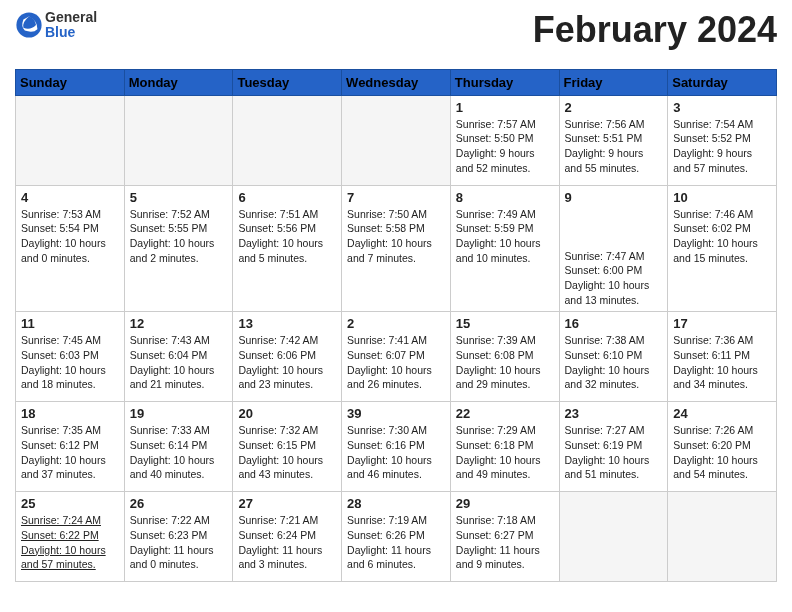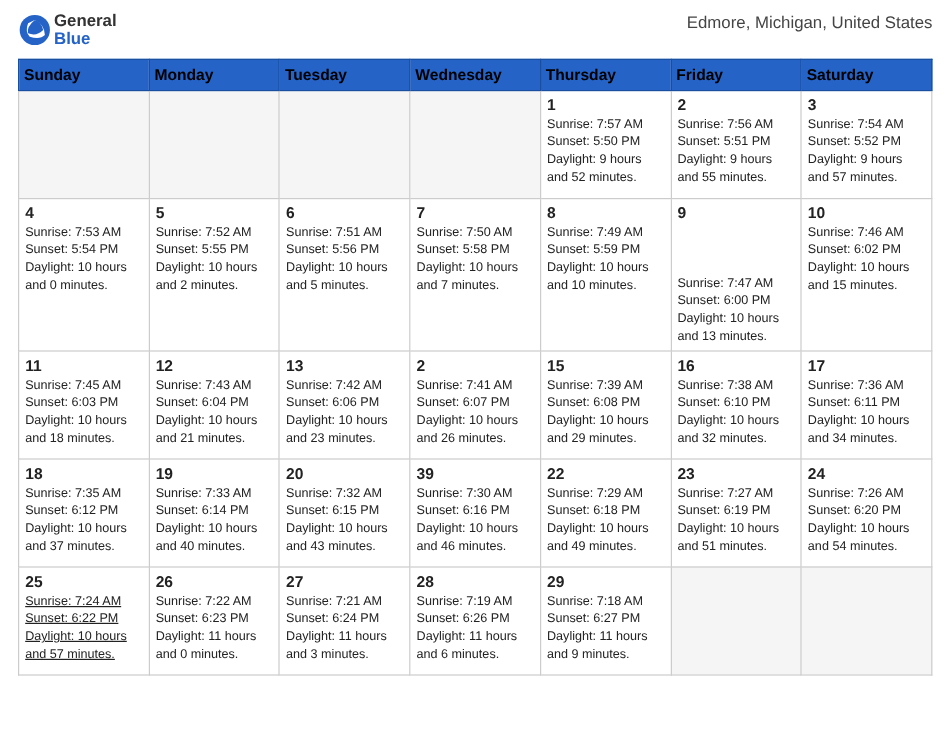--- a/index.html
+++ b/index.html
@@ -7,21 +7,21 @@
       font-family: Arial, sans-serif;
       background: #fff;
       width: 792px;
       min-height: 612px;
       padding: 10px 15px;
     }
     .header {
       display: flex;
       justify-content: space-between;
       align-items: flex-start;
-      margin-bottom: 8px;
+      margin-bottom: 19px;
     }
     .logo {
       display: flex;
       align-items: center;
       gap: 2px;
     }
     .logo-text {
       font-size: 14px;
       font-weight: bold;
       color: #333;
@@ -94,21 +94,21 @@
       <circle cx="20" cy="20" r="18" fill="#2563c7"></circle>
       <path d="M20 8 Q32 14 32 26 Q26 32 14 28 Q8 22 12 12 Z" fill="#fff"></path>
       <path d="M20 8 Q28 10 30 20 Q22 28 12 24 Q10 16 20 8Z" fill="#2563c7"></path>
     </svg>
     <div class="logo-text">
       <span class="general">General</span>
       <span class="blue">Blue</span>
     </div>
   </div>
   <div class="title-block">
-    <div class="location">Edmore, Michigan, United States</div>
+    <div class="month-year">February 2024</div>
   </div>
 </div>
 
 <table class="calendar">
   <thead>
     <tr>
     <th>Sunday</th>
         <th>Monday</th>
         <th>Tuesday</th>
         <th>Wednesday</th>

